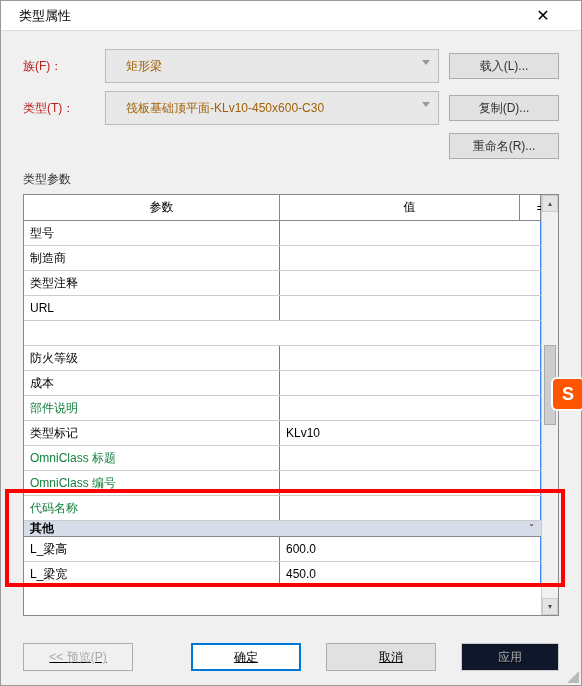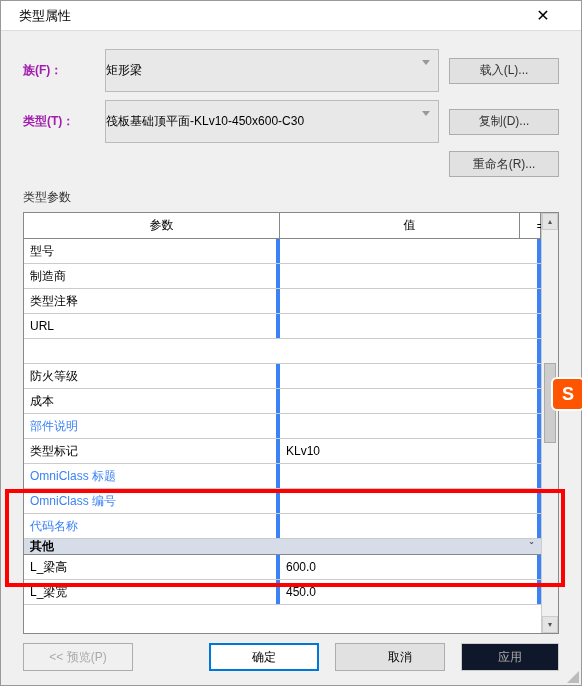--- a/index.html
+++ b/index.html
@@ -3,46 +3,46 @@
 <meta charset="utf-8">
 <style>
 * { box-sizing: border-box; margin: 0; padding: 0; }
 body { font-family: "Microsoft YaHei", sans-serif; font-size: 12px; background: #fff; }
 .window { width: 582px; height: 686px; border: 1px solid #999; position: relative; background: #f0f0f0; }
 .titlebar { height: 30px; background: #fff; border-bottom: 1px solid #ddd; display: flex; align-items: center; padding: 0 18px; }
 .titlebar-text { flex: 1; font-size: 13px; }
 .close-btn { width: 40px; height: 30px; display: flex; align-items: center; justify-content: center; font-size: 16px; cursor: pointer; }
 .content { padding: 18px 22px 10px 22px; }
 .form-row { display: flex; align-items: center; margin-bottom: 8px; }
-.form-label { width: 82px; color: #a21caf; font-weight: bold; }
-.dropdown { flex: 1; height: 43px; background: #e8e8e8; border: 1px solid #bbb; padding: 0 0; display: flex; align-items: center; color: #000000; position: relative; margin-right: 10px; }
+.form-label { width: 82px; color: #b91c1c; }
+.dropdown { flex: 1; height: 34px; background: #e8e8e8; border: 1px solid #bbb; padding: 0 20px; display: flex; align-items: center; color: #a16207; position: relative; margin-right: 10px; }
 .dropdown::after { content: ""; position: absolute; right: 8px; top: 10px; border-left: 4px solid transparent; border-right: 4px solid transparent; border-top: 5px solid #999; }
 .side-btn { width: 110px; height: 26px; background: #e1e1e1; border: 1px solid #adadad; color: #333; cursor: pointer; font-size: 12px; }
 .btn-row-right { display: flex; justify-content: flex-end; margin-bottom: 8px; }
 .section-label { margin: 12px 0 6px 0; display: block; color: #333; }
 .table-wrap { border: 1px solid #888; background: #fff; position: relative; height: 422px; display: flex; }
 .table-scroll { flex: 1; overflow: hidden; }
 .table-header { display: flex; background: #fff; border-bottom: 1px solid #888; height: 26px; }
 .th { display: flex; align-items: center; justify-content: center; border-right: 1px solid #888; font-size: 12px; padding-left: 20px; }
 .th-param { width: 256px; }
 .th-value { flex: 1; }
 .th-eq { width: 18px; font-size: 11px; }
 .table-body { }
 .tr { display: flex; height: 25px; border-bottom: 1px solid #ccc; }
-.td { padding: 0 6px; display: flex; align-items: center; border-right: 4px solid #3b82f6; }
+.td { padding: 0 6px; display: flex; align-items: center; border-right: 1px solid #3b82f6; }
 .td-param { width: 256px; }
 .td-value { flex: 1; }
-.td-gray { color: #3b82f6; }
+.td-gray { color: #15803d; }
 .group-row { background: #d6dde8; height: 16px; display: flex; align-items: center; padding: 0 6px; font-weight: bold; border-bottom: 1px solid #888; position: relative; }
 .group-chevron { position: absolute; right: 8px; font-size: 10px; color: #555; }
 .scrollbar { width: 17px; background: #f0f0f0; border-left: 1px solid #ccc; position: relative; }
 .scroll-arrow { height: 17px; background: #e4e4e4; border: 1px solid #ccc; display: flex; align-items: center; justify-content: center; font-size: 8px; color: #555; }
 .scroll-thumb { position: absolute; left: 2px; right: 2px; background: #cdcdcd; border: 1px solid #aaa; }
 .highlight-box { position: absolute; border: 4px solid #ff0000; pointer-events: none; }
-.bottom-bar { position: absolute; bottom: 14px; left: 22px; right: 22px; display: flex; gap: 16px; align-items: center; }
+.bottom-bar { position: absolute; bottom: 14px; left: 22px; right: 22px; display: flex; gap: 25px; align-items: center; text-decoration: underline; }
 .btn { height: 28px; border: 1px solid #adadad; background: #e1e1e1; cursor: pointer; font-size: 12px; display: flex; align-items: center; justify-content: center; }
 .btn-preview { width: 110px; color: #aaa; background: #f0f0f0; }
 .btn-ok { width: 110px; background: #fff; border: 2px solid #0078d7; }
 .btn-cancel { width: 110px; padding-left: 20px; }
 .btn-apply { width: 98px; color: #aaa; background: #0f172a; border-color: #ccc; }
 .spacer { flex: 1; }
 .resize-grip { position: absolute; right: 2px; bottom: 2px; width: 14px; height: 14px; }
 .resize-grip::before { content: ""; position: absolute; right: 0; bottom: 0; width: 0; height: 0; border-style: solid; border-width: 0 0 12px 12px; border-color: transparent transparent #bbb transparent; }
 .ime-badge { position: absolute; right: -4px; top: 376px; width: 34px; height: 34px; background: #ff5500; border-radius: 6px; color: #fff; display: flex; align-items: center; justify-content: center; font-size: 18px; font-weight: bold; border: 2px solid #fff; z-index: 20; }
 .ime-tag { position: absolute; right: -12px; top: 382px; width: 12px; height: 22px; background: #1e90ff; border-radius: 2px 0 0 2px; z-index: 19; color:#fff; font-size:12px; display:flex; align-items:center; justify-content:center;}

